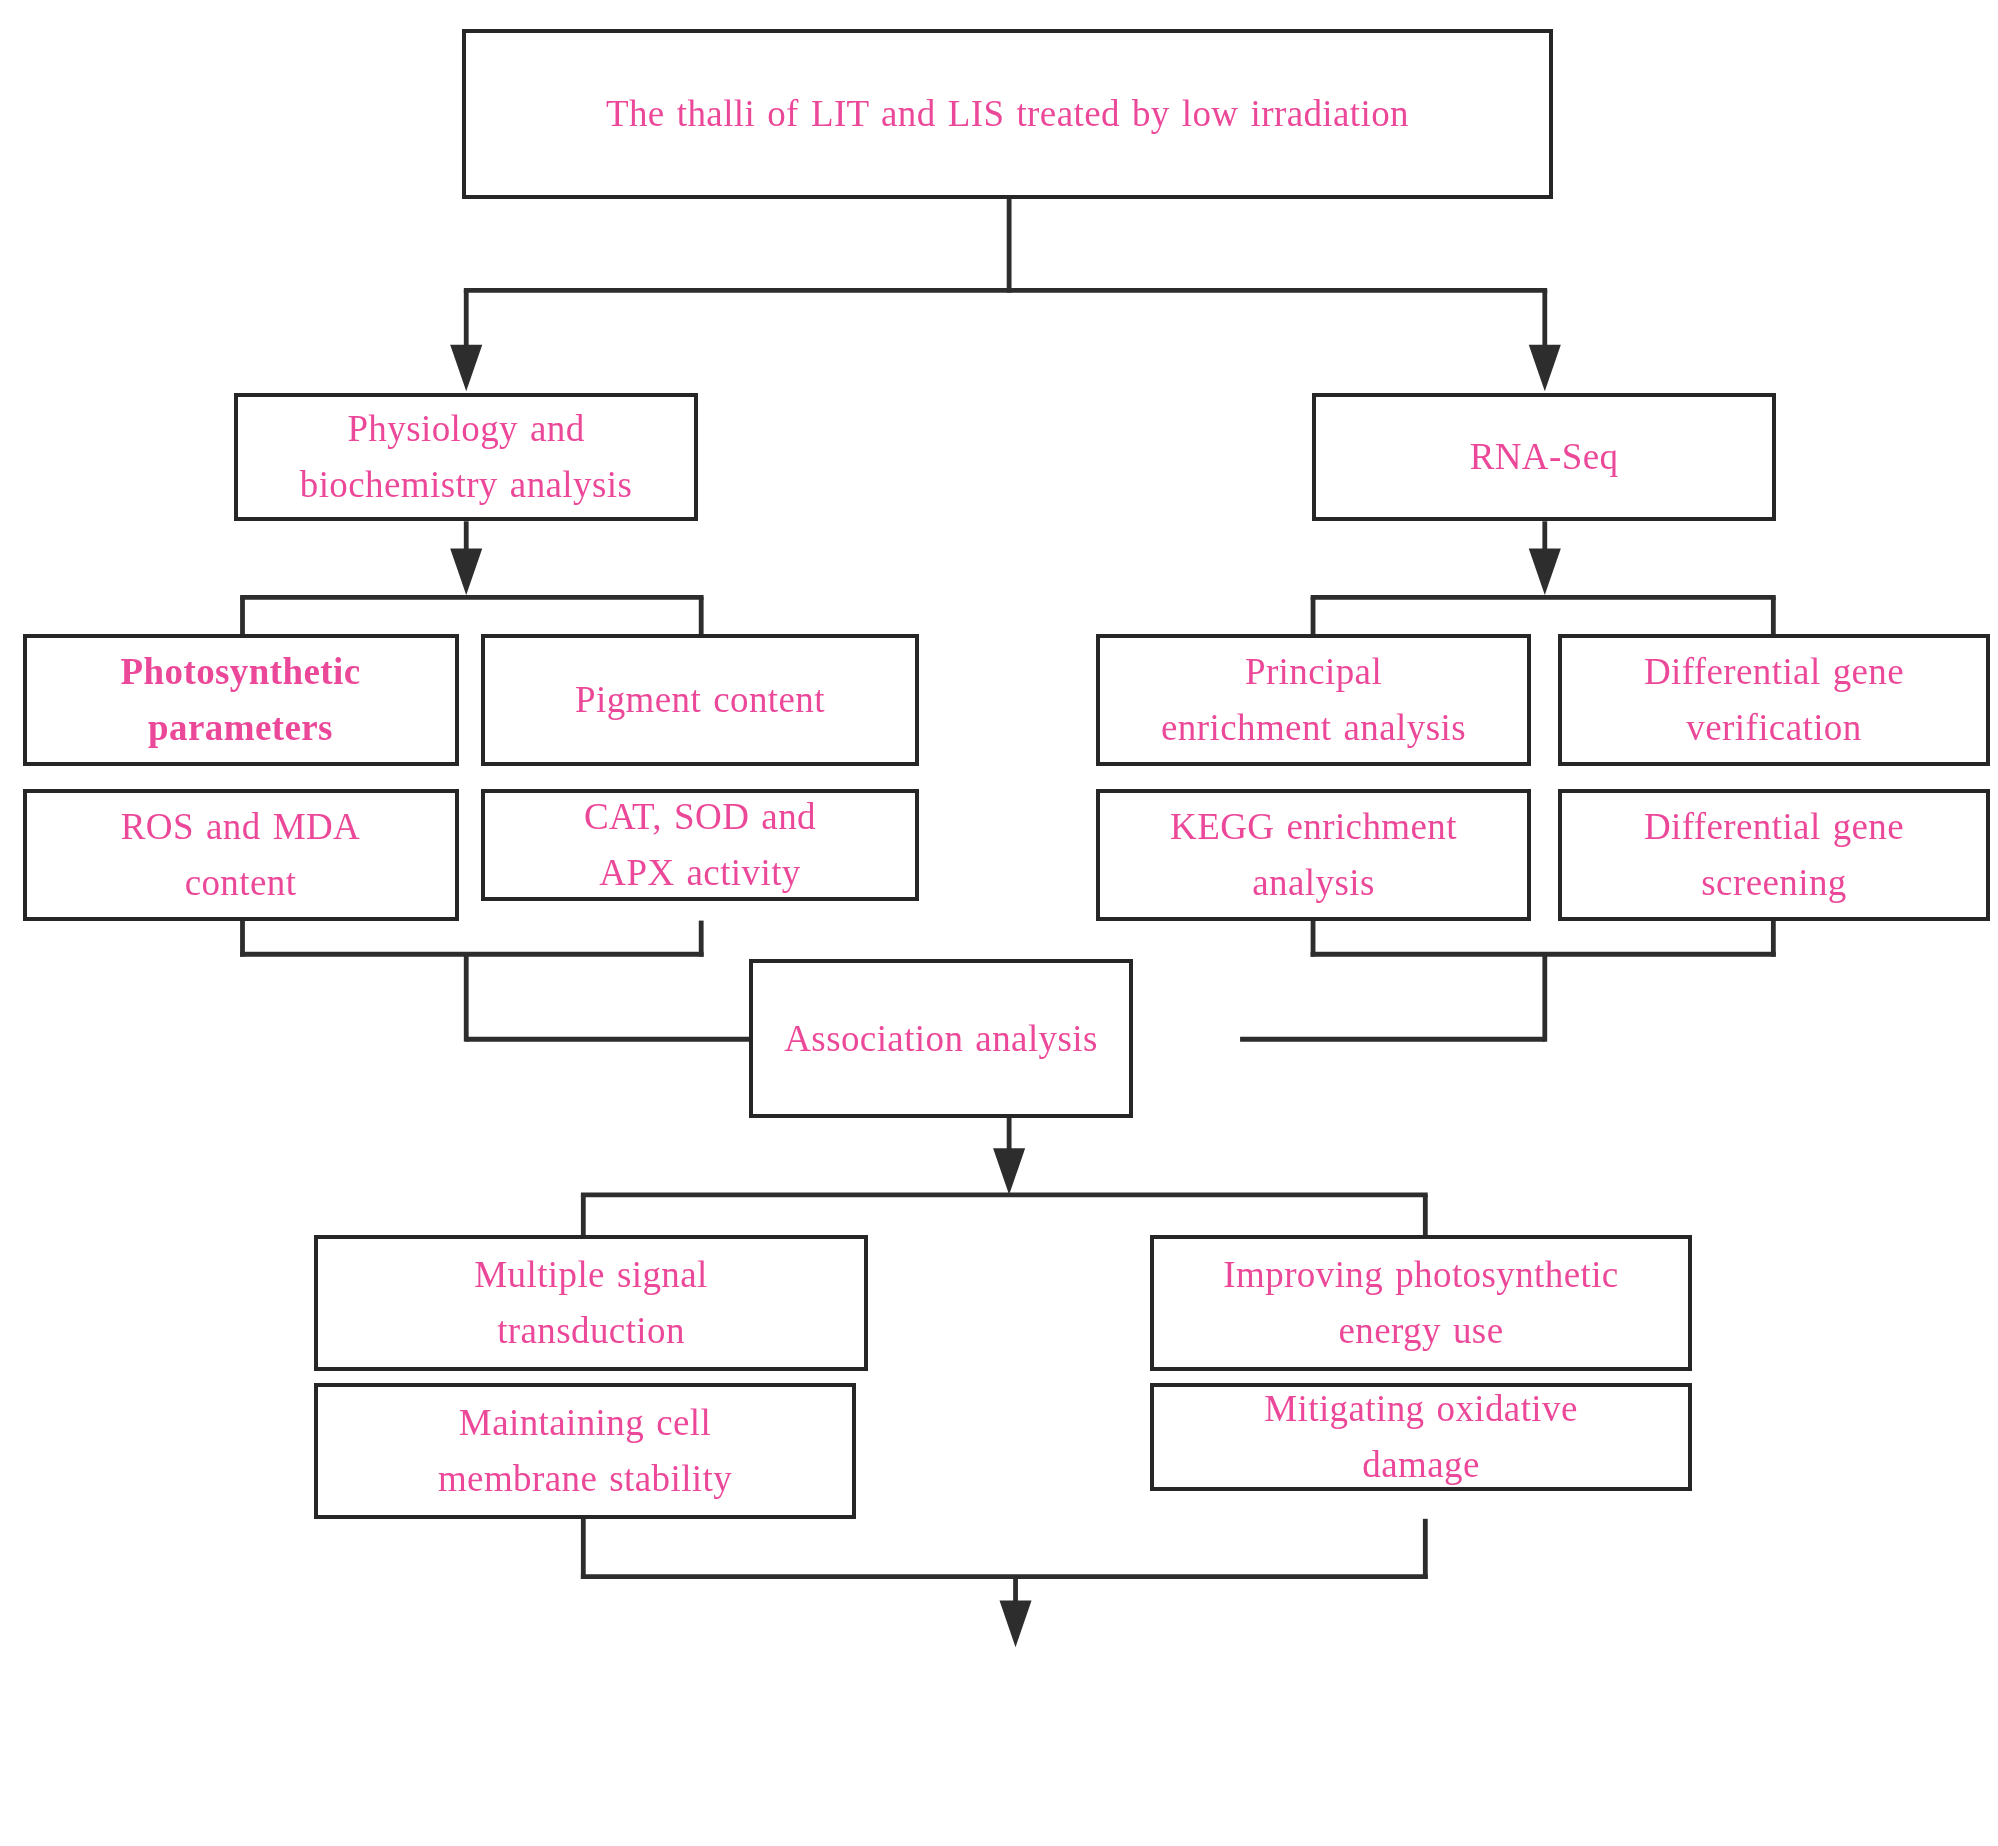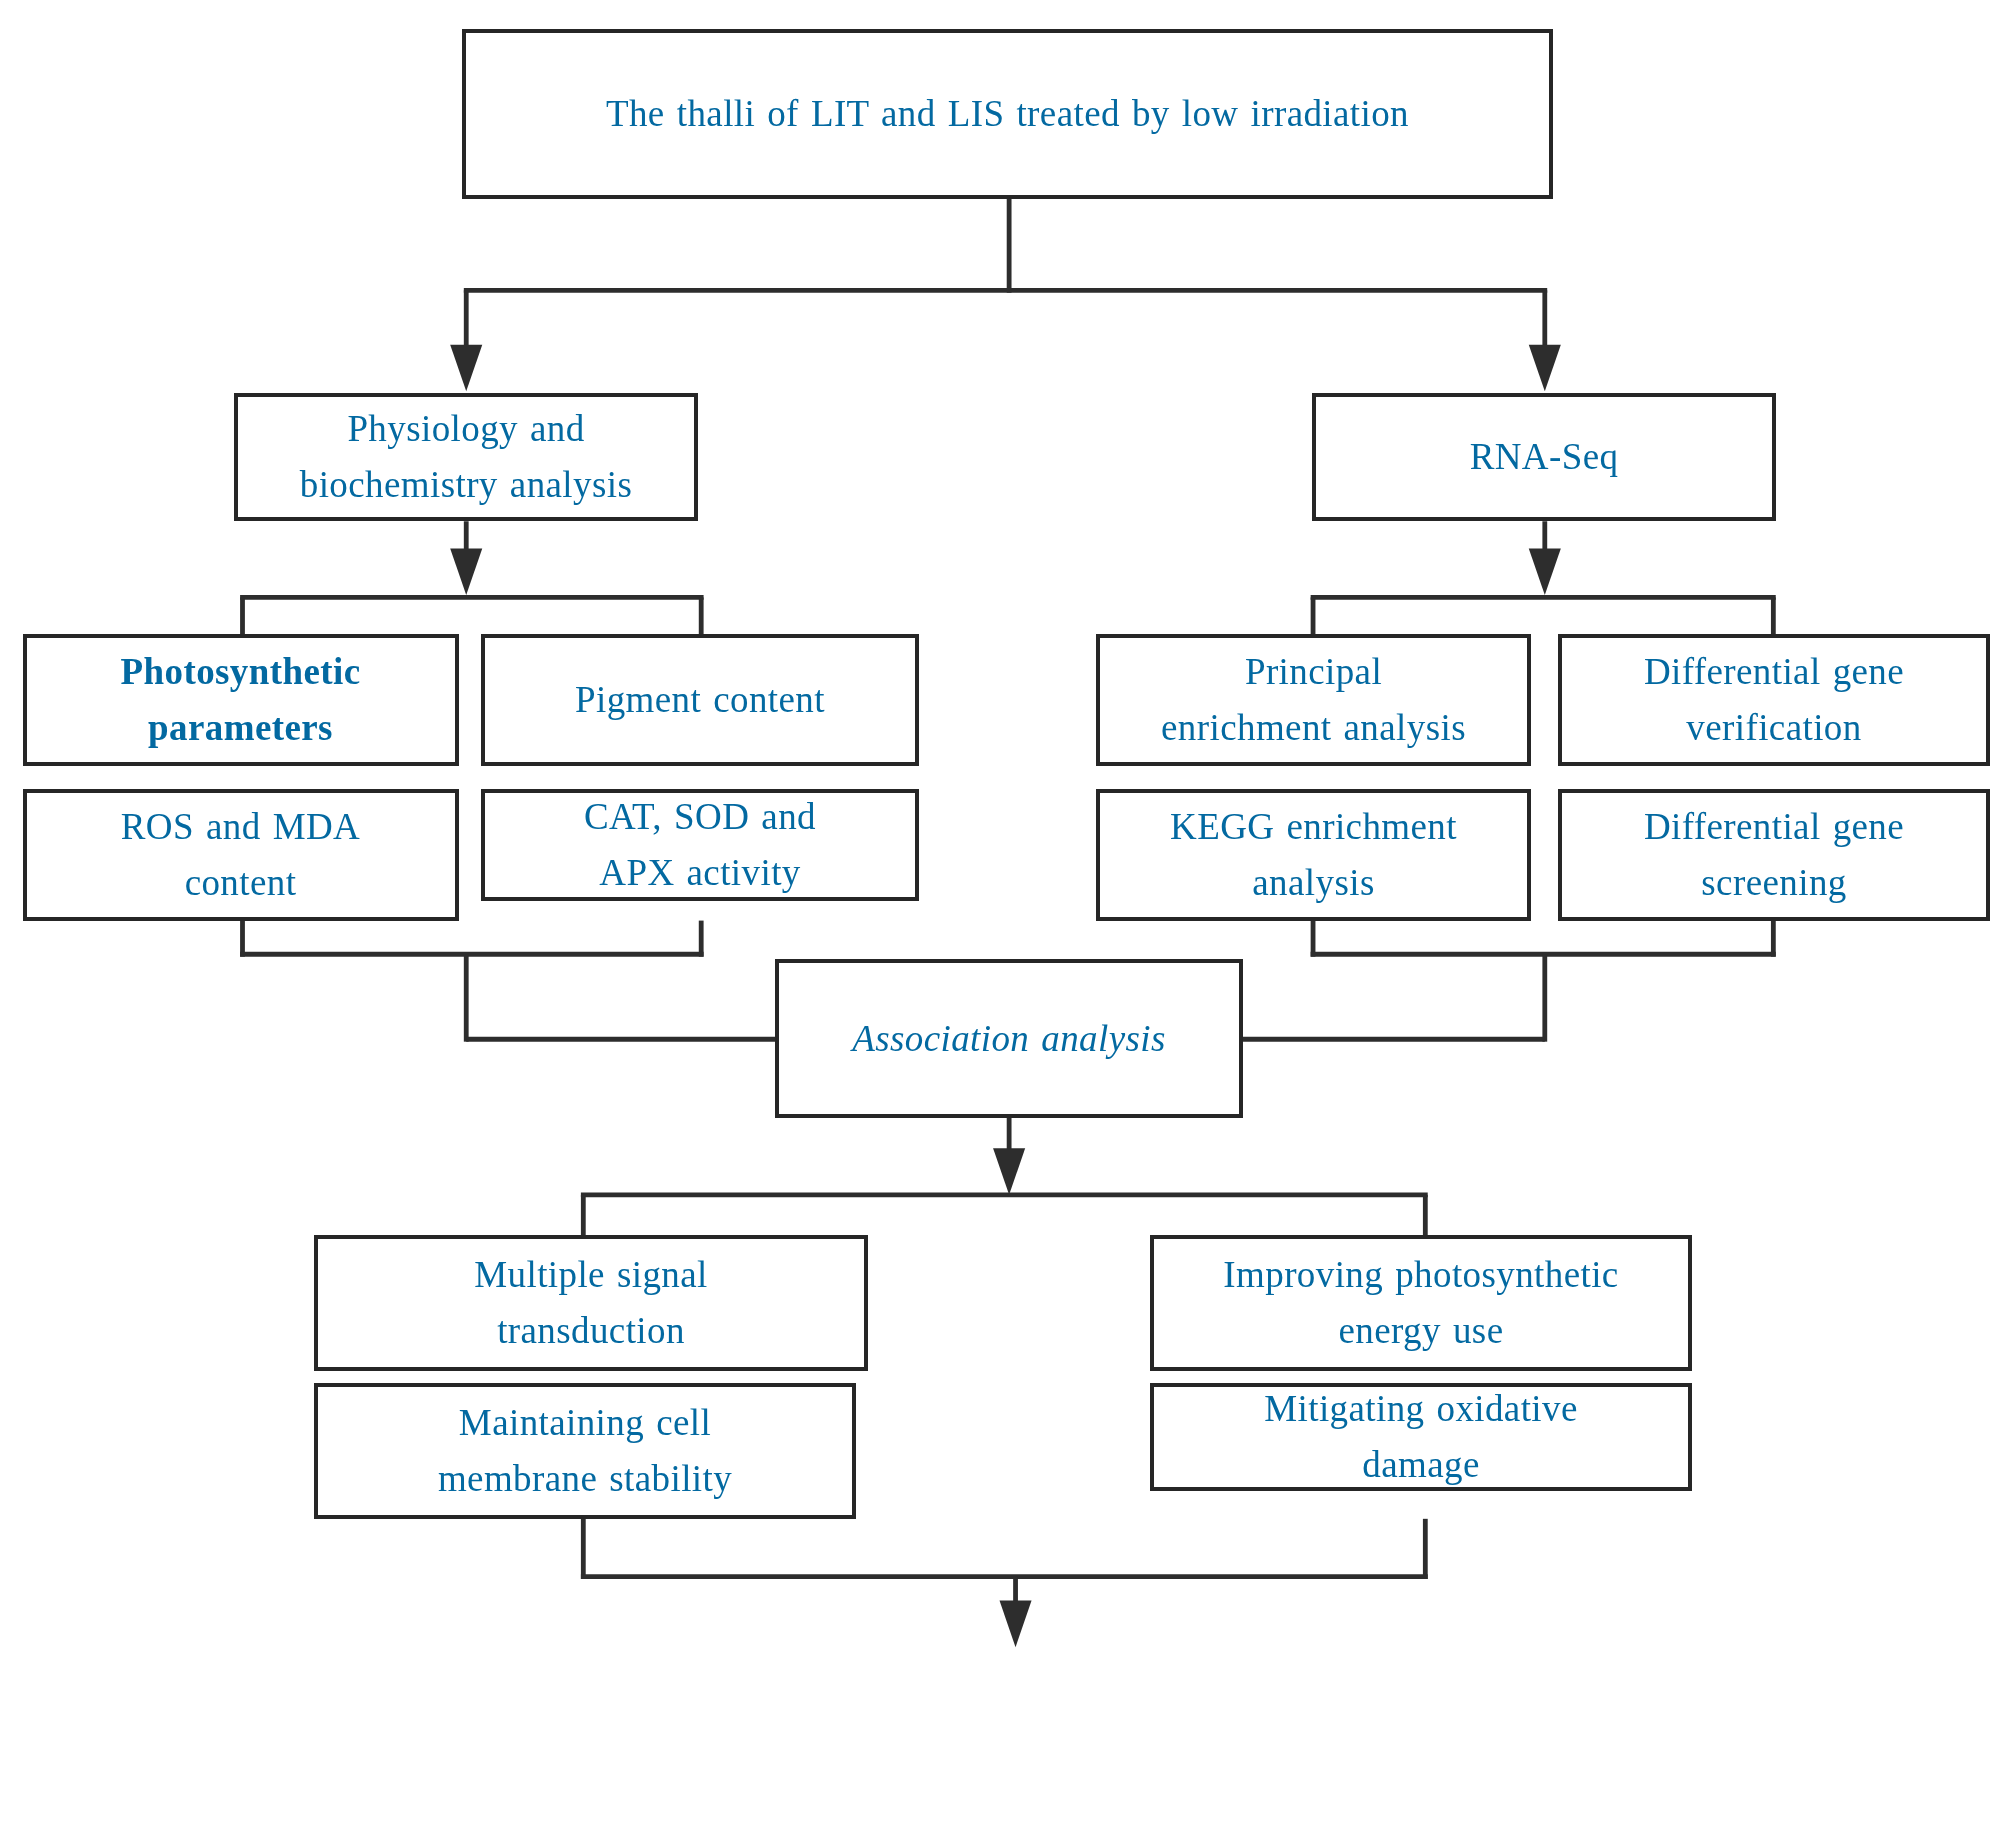--- a/index.html
+++ b/index.html
@@ -6,21 +6,21 @@
     margin: 0;
     padding: 0;
     background: #ffffff;
   }
   #canvas {
     position: relative;
     width: 1999px;
     height: 1846px;
     background: #ffffff;
     font-family: "Liberation Serif", "DejaVu Serif", serif;
-    color: #0369a1;
+    color: #ec4899;
   }
   #wires {
     position: absolute;
     left: 0; top: 0;
     width: 1999px;
     height: 1846px;
   }
   .node {
     position: absolute;
     box-sizing: border-box;
@@ -43,21 +43,21 @@
   #n-physiology  { left: 234px;  top: 393px;  width: 464px;  height: 128px; }
   #n-rnaseq      { left: 1312px; top: 393px;  width: 464px;  height: 128px; }
   #n-photo       { left: 22.5px;   top: 634px;  width: 436px;  height: 132px; font-weight: bold; }
   #n-pigment     { left: 481px;  top: 634px;  width: 438px;  height: 132px; }
   #n-ros         { left: 22.5px;   top: 789px;  width: 436px;  height: 132px; }
   #n-cat         { left: 481px;  top: 789px;  width: 438px;  height: 112px; }
   #n-pca         { left: 1096px; top: 634px;  width: 435px;  height: 132px; }
   #n-dgv         { left: 1558px; top: 634px;  width: 432px;  height: 132px; }
   #n-kegg        { left: 1096px; top: 789px;  width: 435px;  height: 132px; }
   #n-dgs         { left: 1558px; top: 789px;  width: 432px;  height: 132px; }
-  #n-assoc       { left: 775px;  top: 959px; width: 468px;  height: 159px; font-style: italic; }
+  #n-assoc       { left: 749px;  top: 959px; width: 384px;  height: 159px; }
   #n-signal      { left: 314px;  top: 1235px; width: 554px;  height: 136px; }
   #n-energy      { left: 1150px; top: 1235px; width: 542px;  height: 136px; }
   #n-membrane    { left: 314px;  top: 1383px; width: 542px;  height: 136px; }
   #n-oxidative   { left: 1150px; top: 1383px; width: 542px;  height: 108px; }
   #n-conclusion  { left: 468px;  top: 1649px; width: 1092px; height: 183px; }
 </style>
 </head>
 <body>
 
 <div id="canvas">

